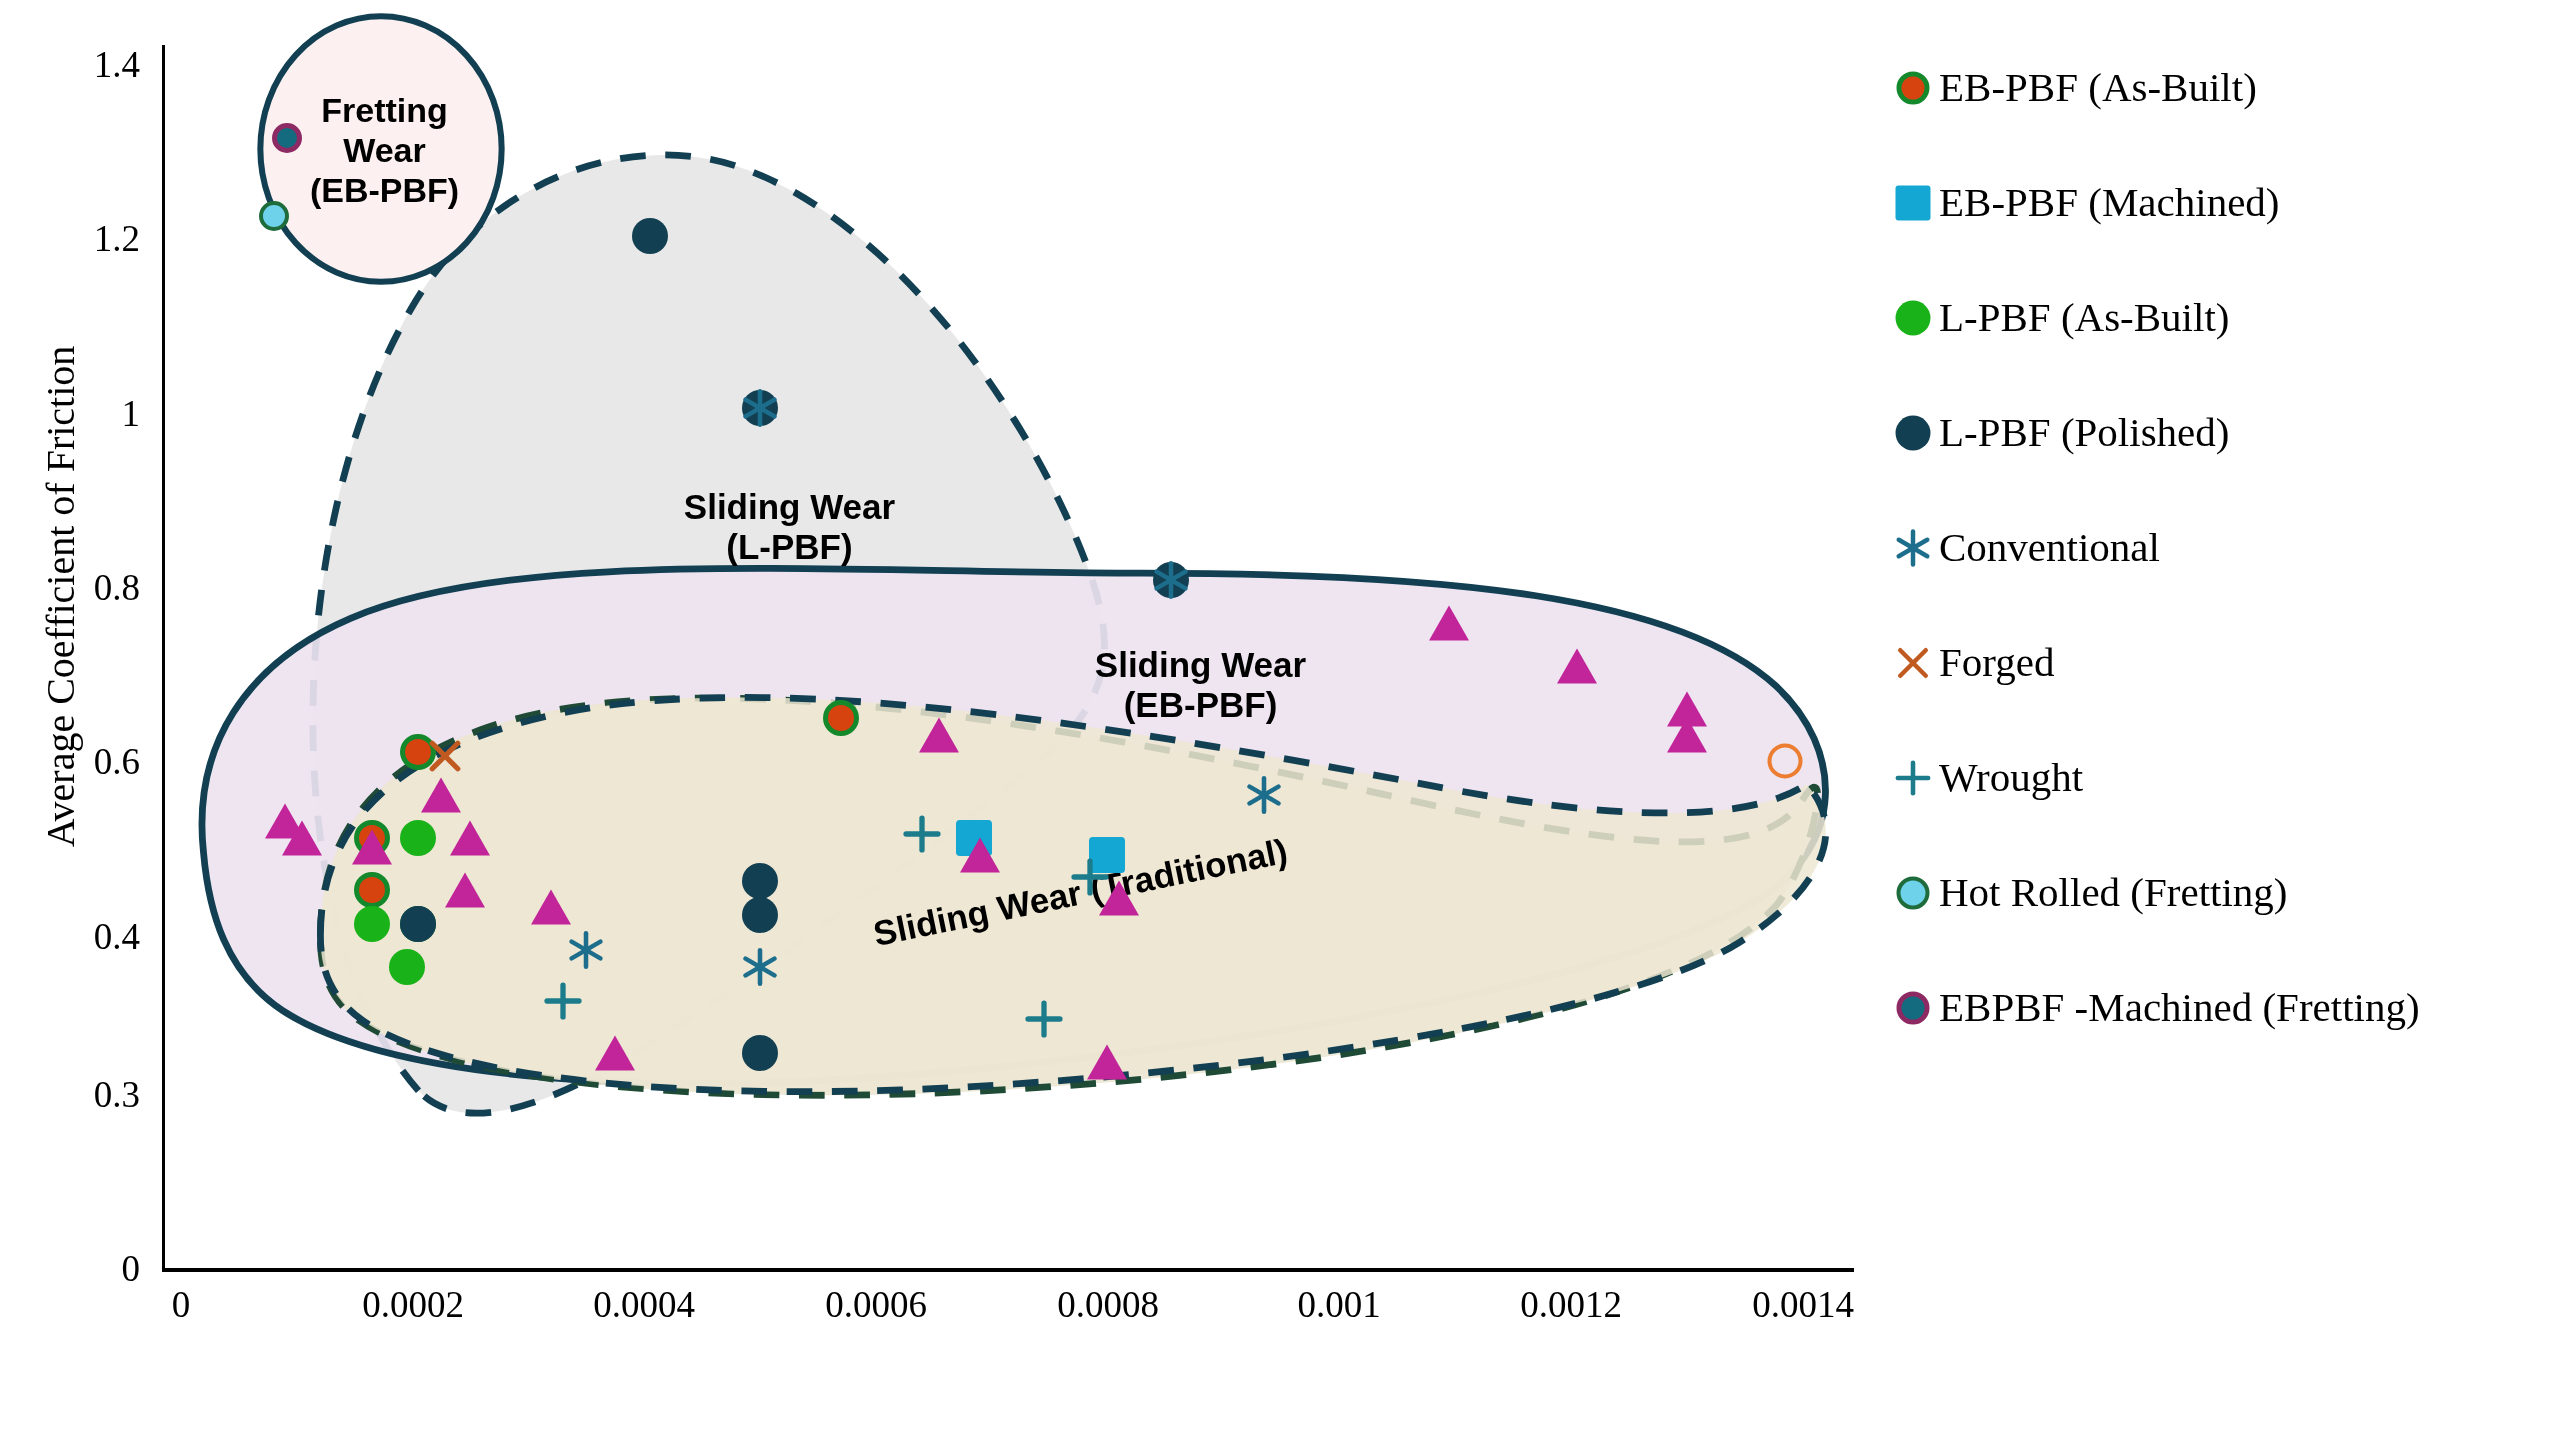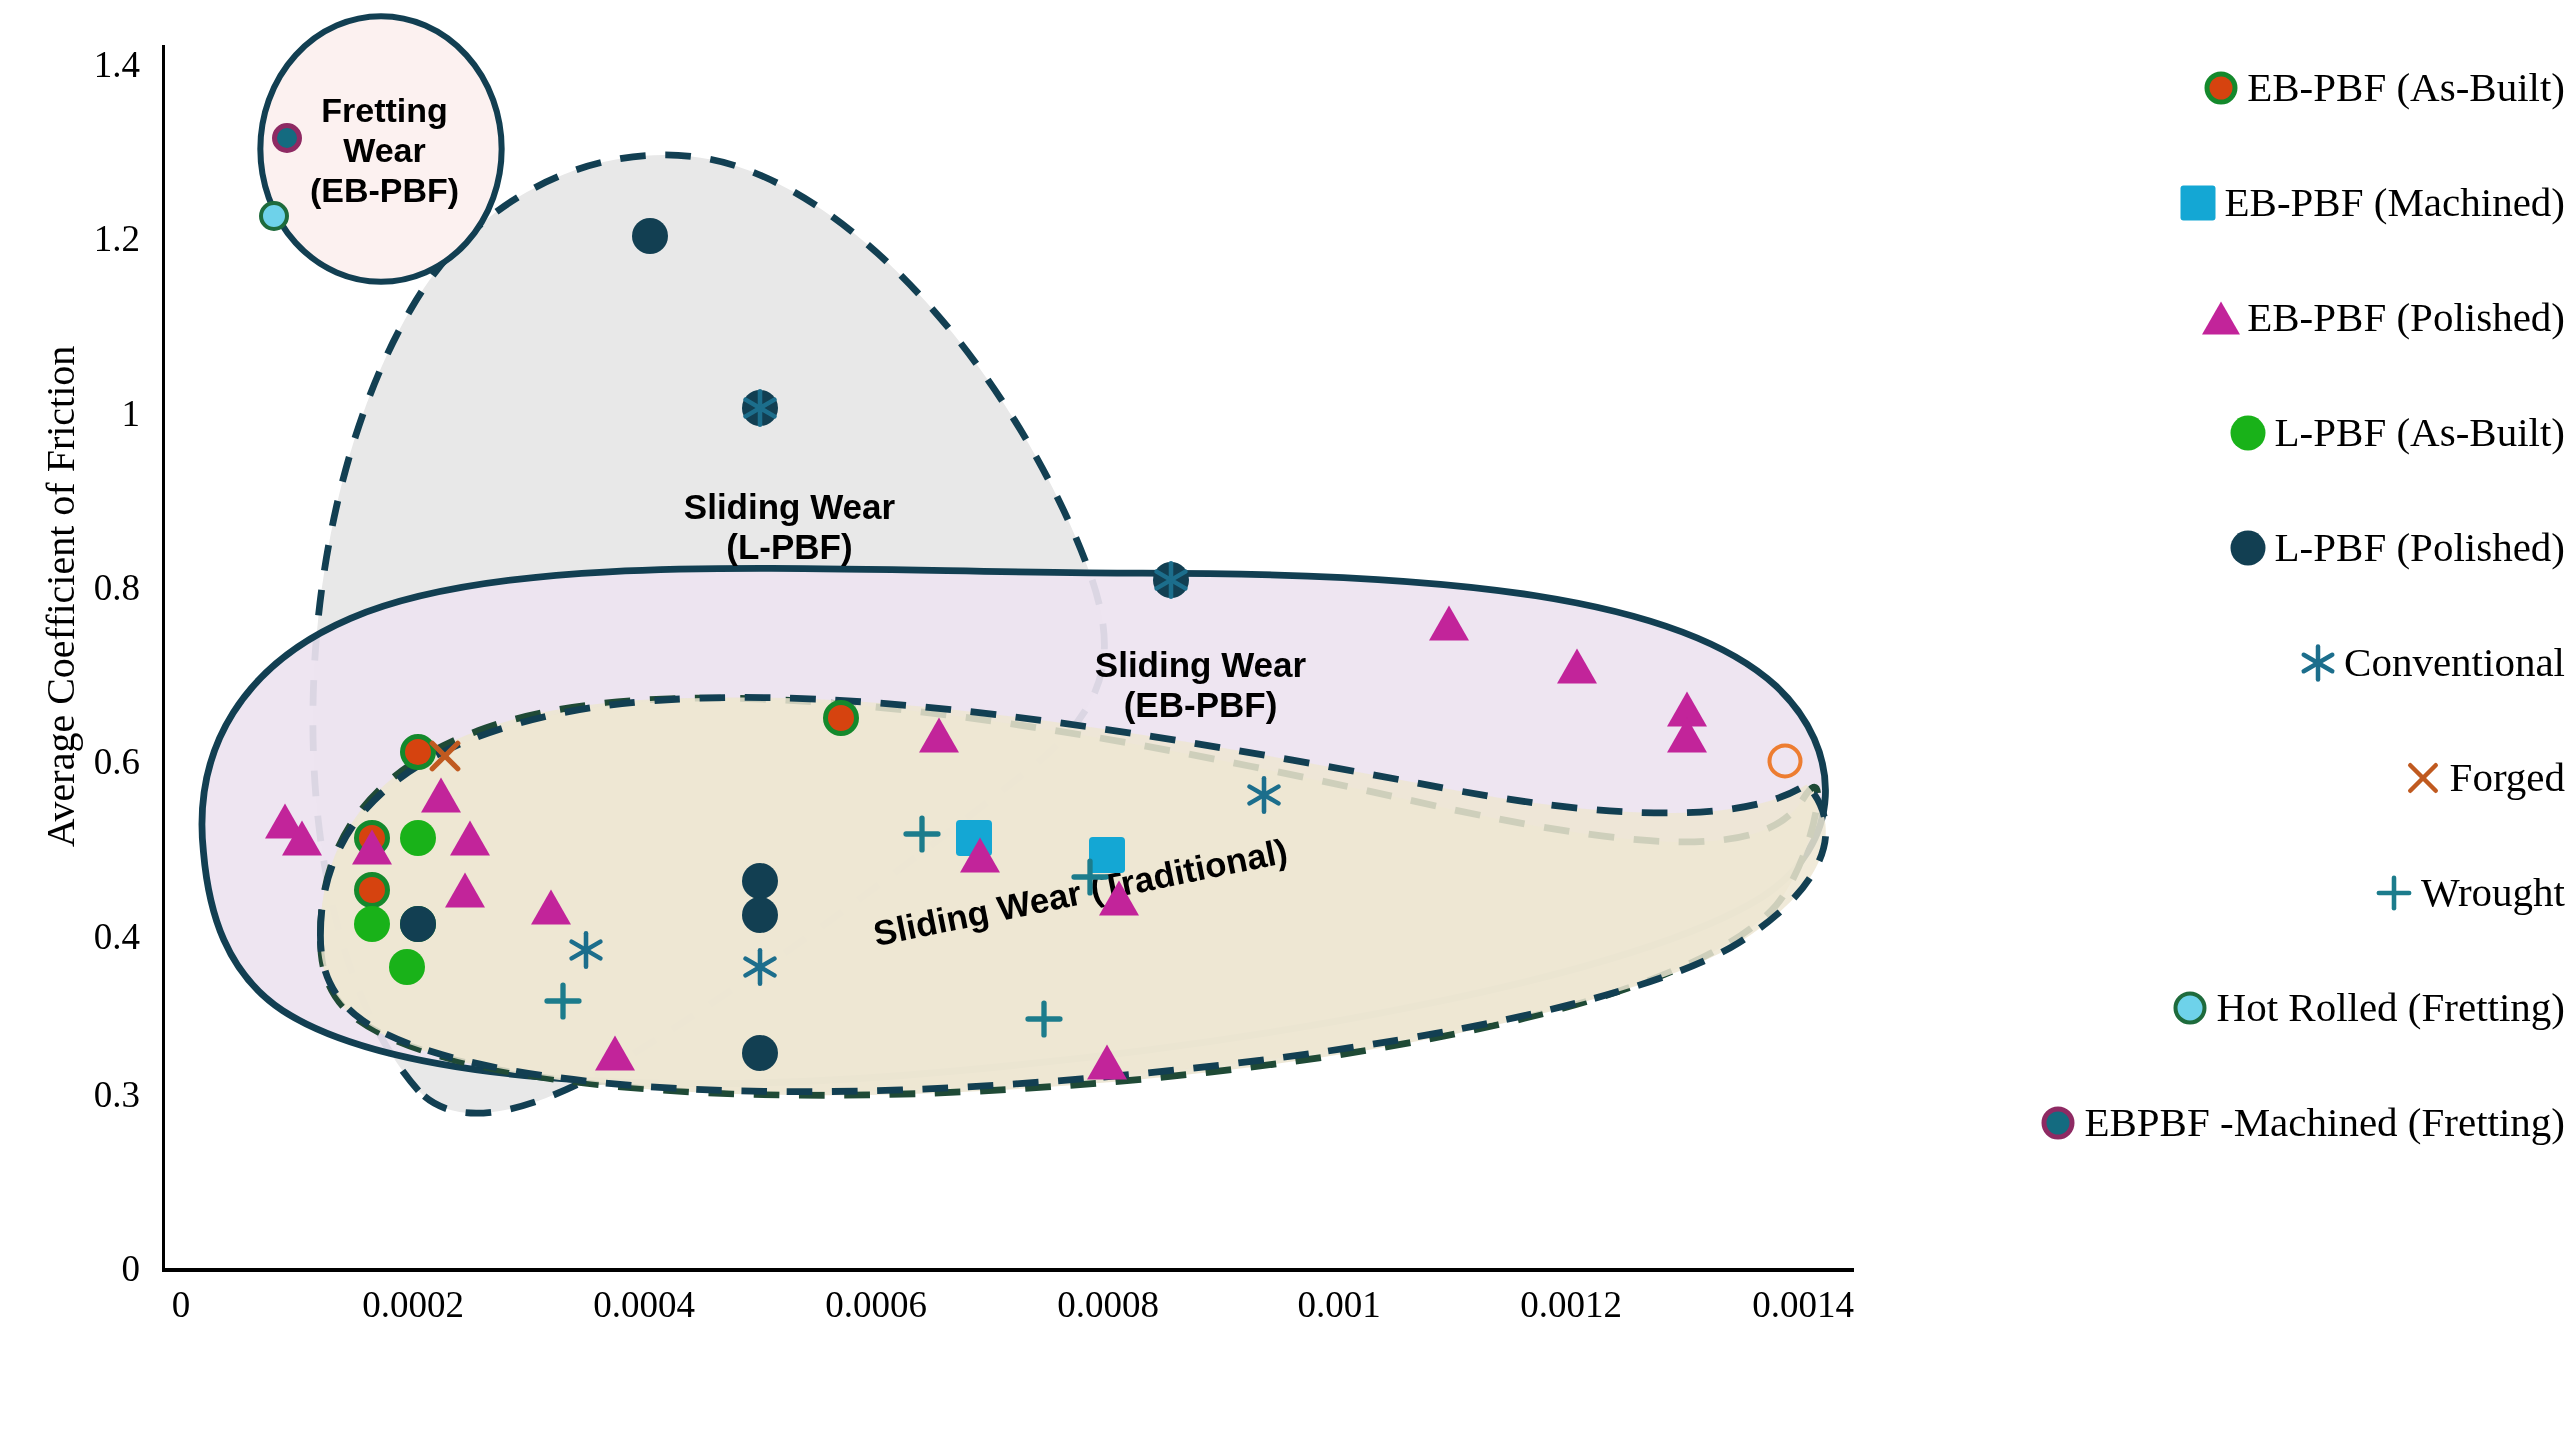--- a/index.html
+++ b/index.html
@@ -40,21 +40,21 @@
   .mk{position:absolute;transform:translate(-50%,-50%);}
 
   
   #inset{position:absolute;left:254px;top:10.6px;width:254px;height:276px;}
   #inset-text{position:absolute;left:36px;top:79px;width:189px;
       text-align:center;font-family:"Liberation Sans",sans-serif;
       font-weight:bold;font-size:34px;line-height:1.18;color:#000;}
 
   
   #legend{position:absolute;left:1886px;top:30px;width:679px;}
-  .legend-row{display:flex;align-items:center;height:115px;justify-content:flex-end;}
+  .legend-row{display:flex;align-items:center;height:115px;}
   .legend-sym{width:53px;min-width:53px;height:53px;position:relative;}
   .legend-sym > *{position:absolute;left:50%;top:50%;transform:translate(-50%,-50%);}
   .legend-label{font-size:41px;color:#000;white-space:nowrap;line-height:1;}
 </style>
 </head>
 <body>
 
 <div id="root">
 
   <div id="y-axis" class="axis-line"></div>
@@ -263,26 +263,20 @@
       <div class="legend-label">EB-PBF (As-Built)</div>
     </div>
 
     <div class="legend-row">
       <div class="legend-sym">
         <div style="width:35px;height:35px;background:#14A7D4;border-radius:3px;"></div>
       </div>
       <div class="legend-label">EB-PBF (Machined)</div>
     </div>
 
-    <div class="legend-row">
-      <div class="legend-sym">
-        <div style="width:0;height:0;border-left:19.6px solid transparent;border-right:19.6px solid transparent;border-bottom:33px solid #C2249A;"></div>
-      </div>
-      <div class="legend-label">EB-PBF (Polished)</div>
-    </div>
 
     <div class="legend-row">
       <div class="legend-sym">
         <div style="width:35px;height:35px;border-radius:50%;background:#19B219;"></div>
       </div>
       <div class="legend-label">L-PBF (As-Built)</div>
     </div>
 
     <div class="legend-row">
       <div class="legend-sym">

